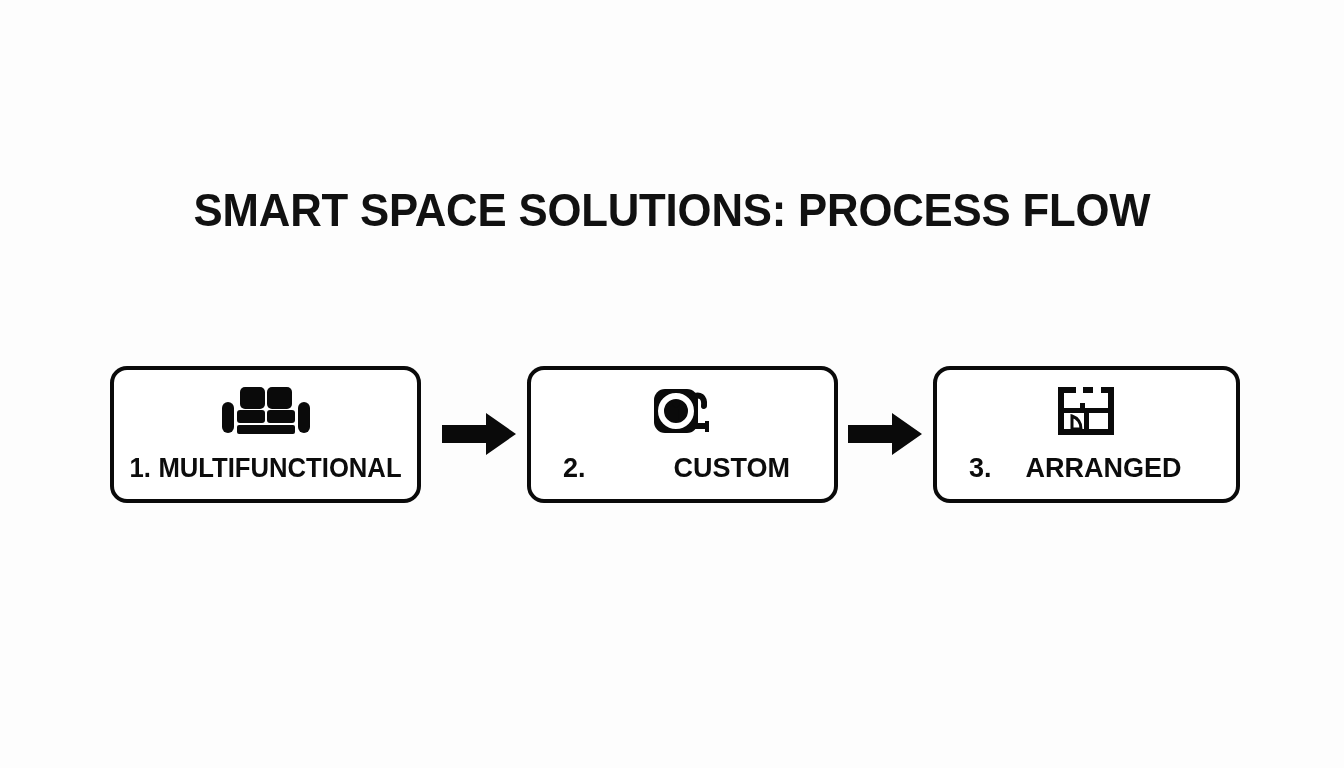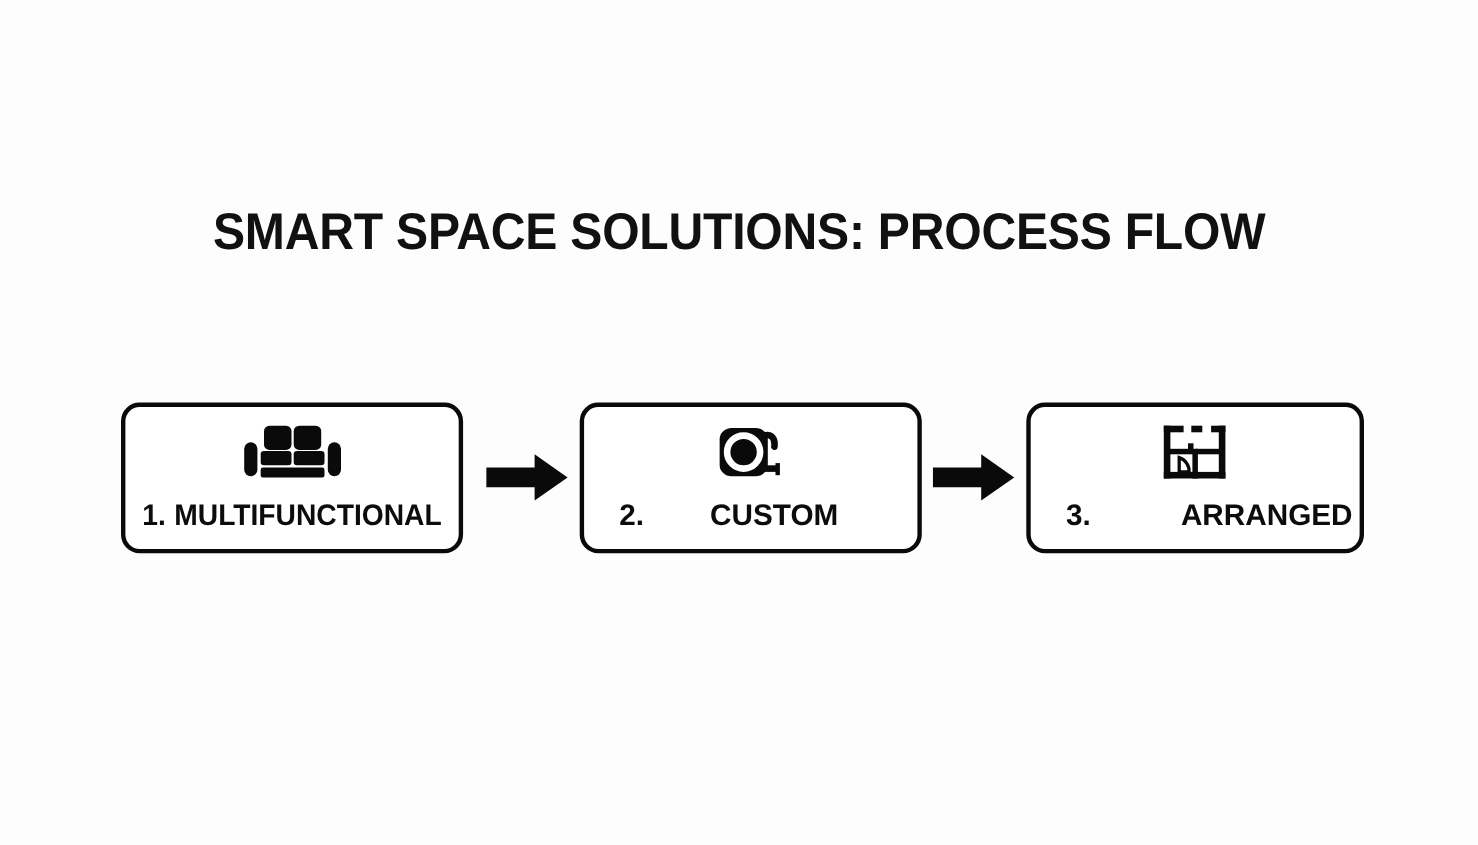--- a/index.html
+++ b/index.html
@@ -99,24 +99,24 @@
   .step-1 .step-num { margin-right: 8px; }
 
   
   .step-2 .step-label,
   .step-3 .step-label {
     justify-content: flex-start;
     padding-left: 32px;
   }
   .step-2 .step-word,
   .step-3 .step-word {
-    margin-left: 60px;
+    margin-left: 88px;
   }
   .step-3 .step-word {
-    margin-left: 82px;
+    margin-left: 34px;
   }
 
   
   .flow-arrow {
     position: absolute;
     top: 45px;
     width: 76px;
     height: 46px;
   }
   .flow-arrow.arrow-1 { left: 332px; }

